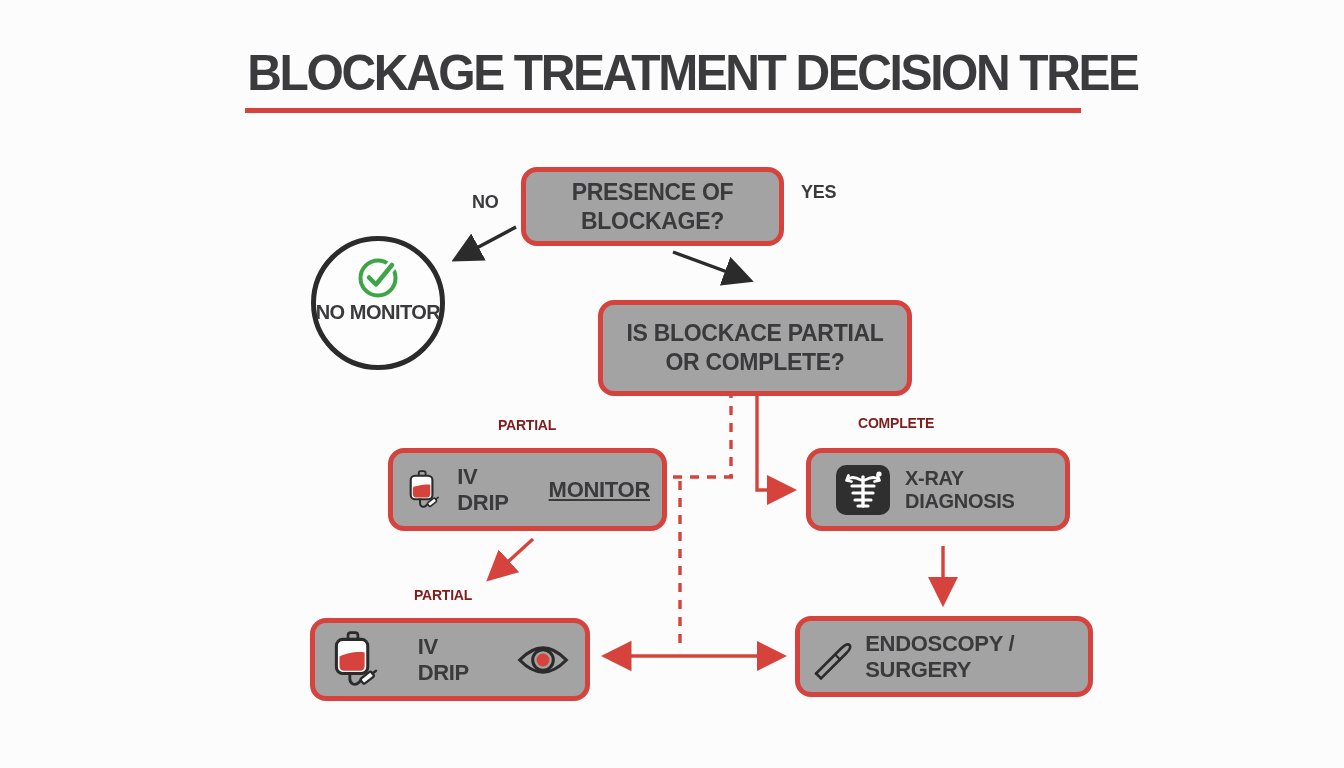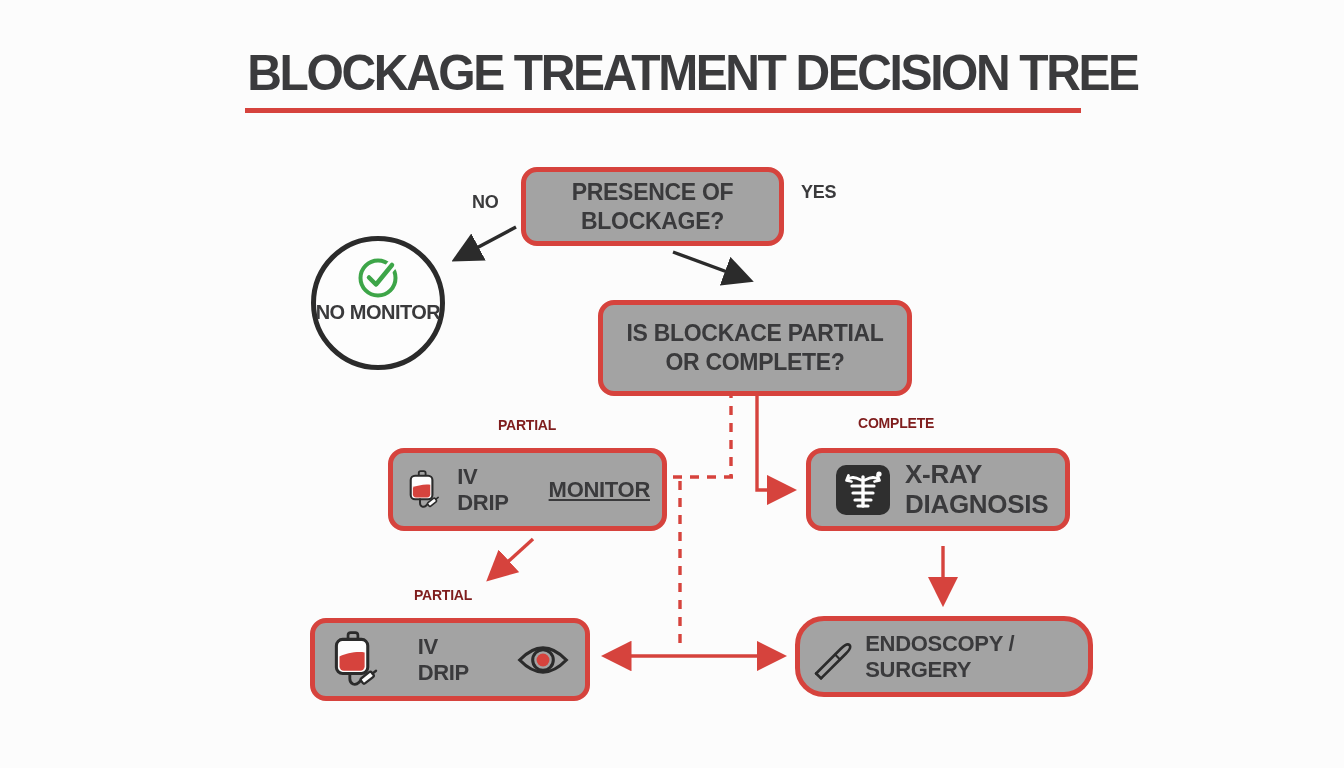--- a/index.html
+++ b/index.html
@@ -26,23 +26,23 @@
   }
   .decision{
     text-align:center;font-size:23px;font-weight:700;line-height:1.25;
     letter-spacing:-.3px;color:#3a3a3c;padding:0 10px;
   }
   #decision1{left:521px;top:167px;width:263px;height:79px;}
   #decision2{left:598px;top:300px;width:314px;height:96px;}
   #box-partial1{left:388px;top:448px;width:279px;height:83px;justify-content:flex-start;padding:0 12px 0 14px;}
   #box-complete{left:806px;top:448px;width:264px;height:83px;justify-content:flex-start;padding:0 10px 0 24px;}
   #box-partial2{left:310px;top:618px;width:280px;height:83px;justify-content:flex-start;padding:0 16px 0 16px;}
-  #box-endoscopy{left:795px;top:616px;width:298px;height:81px;justify-content:flex-start;padding:0 8px 0 12px;border-radius:29px;}
+  #box-endoscopy{left:795px;top:616px;width:298px;height:81px;justify-content:flex-start;padding:0 8px 0 12px;}
   .boxtext{font-size:22px;font-weight:700;letter-spacing:-.3px;color:#3a3a3c;}
-  .xray-text{font-size:26px;font-weight:700;line-height:1.14;letter-spacing:-.3px;margin-left:14px;}
+  .xray-text{font-size:20px;font-weight:700;line-height:1.14;letter-spacing:-.3px;margin-left:14px;}
   
   .edge-label{font-size:18px;font-weight:700;color:#3a3a3c;letter-spacing:-.3px;}
   #label-no{left:472px;top:192px;}
   #label-yes{left:801px;top:182px;}
   .branch-label{font-size:14px;font-weight:700;color:#7f1d1d;letter-spacing:-.2px;}
   #label-partial1{left:448px;top:417px;width:158px;text-align:center;}
   #label-complete{left:858px;top:415px;width:160px;text-align:left;}
   #label-partial2{left:368px;top:587px;width:150px;text-align:center;}
   
   .circle-node{

